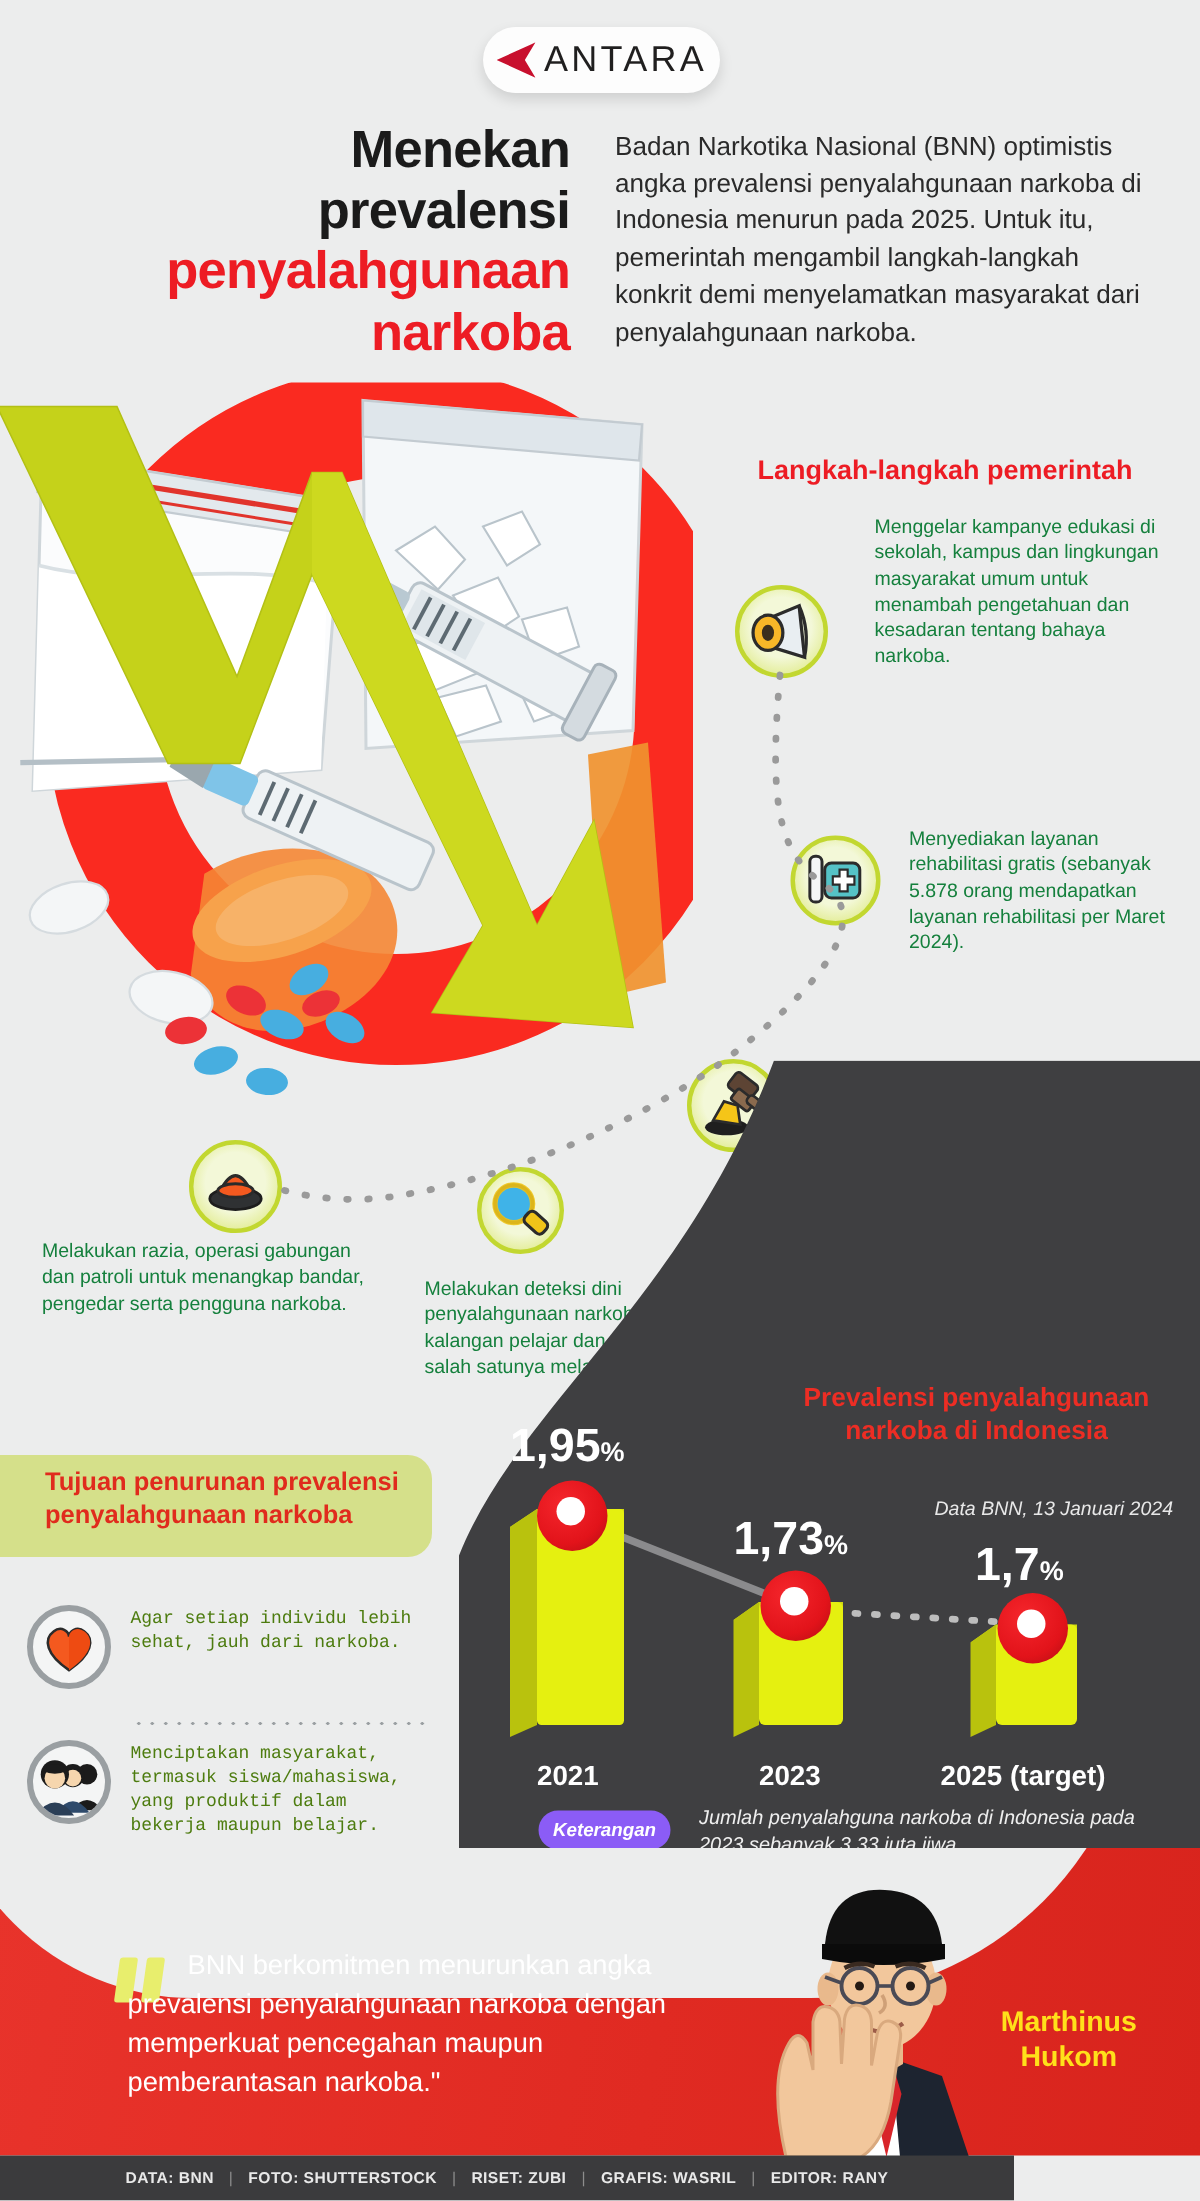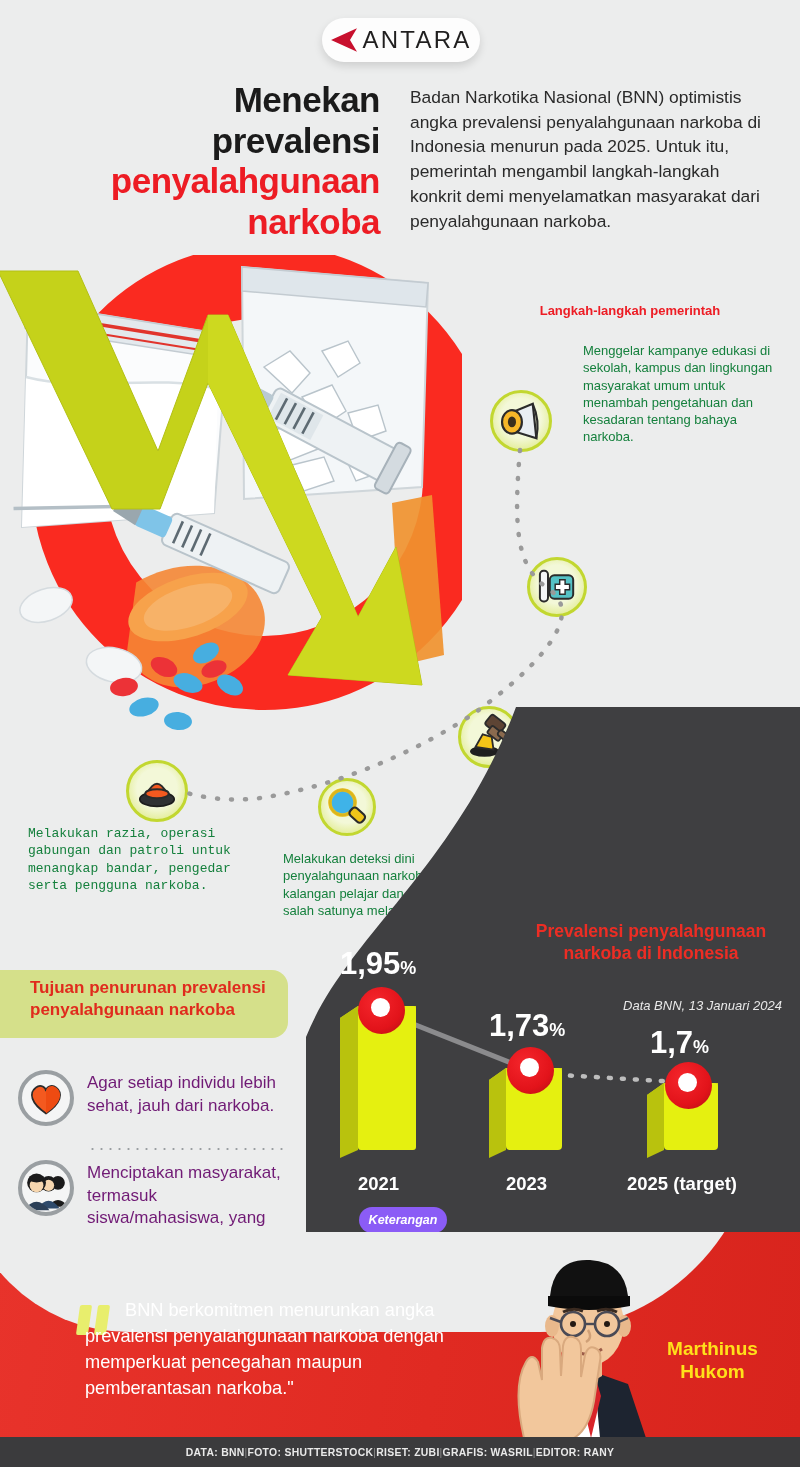--- a/index.html
+++ b/index.html
@@ -32,28 +32,28 @@
     position:absolute; left:410px; top:85px; width:360px;
     font-size:17.4px; line-height:1.42; color:#2a2a2a;
   }
 
   
   .illus{ position:absolute; left:-8px; top:255px; width:470px; height:480px; }
 
   
   .steps-title{
     position:absolute; left:470px; top:303px; width:320px;
-    font-size:13px; font-weight:bold; color:#ed1c24; text-align:center;
+    font-size:18px; font-weight:bold; color:#ed1c24; text-align:center;
   }
   .step-txt{ position:absolute; font-size:13px; line-height:1.33; color:#15803d; }
   #s1-txt{ left:583px; top:342px; width:200px; }
   #s2-txt{ left:606px; top:550px; width:180px; }
   #s3-txt{ left:535px; top:755px; width:180px; }
   #s4-txt{ left:283px; top:850px; width:215px; }
-  #s5-txt{ left:28px; top:825px; width:215px;font-family:Liberation Mono, monospace; }
+  #s5-txt{ left:28px; top:825px; width:215px; }
 
   .ic{ position:absolute; border-radius:50%; background:radial-gradient(circle at 50% 45%, #f3f8d8 48%, #d8e56a 100%); border:3px solid #c2d730;}
   #ic1{ left:490px; top:390px; width:62px; height:62px; }
   #ic2{ left:527px; top:557px; width:60px; height:60px; }
   #ic3{ left:458px; top:706px; width:62px; height:62px; }
   #ic4{ left:318px; top:778px; width:58px; height:58px; }
   #ic5{ left:126px; top:760px; width:62px; height:62px; }
 
   .ic svg{ position:absolute; inset:0; width:100%; height:100%; }
 
@@ -67,21 +67,21 @@
     font-size:17px; line-height:1.29; font-weight:bold; color:#e02b1d;
   }
   .goal{ position:absolute; display:flex; gap:13px; align-items:flex-start; }
   #g1{ left:18px; top:1070px; width:268px; }
   #g2{ left:18px; top:1160px; width:268px; }
   .goal .gic{
     width:56px; height:56px; min-width:56px; border-radius:50%;
     background:#f4f5f5; border:4px solid #9a9fa2; position:relative; overflow:hidden;
   }
   .goal .gic svg{ position:absolute; inset:0; width:100%; height:100%; }
-  .goal .gtx{ font-size:17px; line-height:1.33; color:#701a75; padding-top:2px; }
+  .goal .gtx{ font-size:12px; line-height:1.33; color:#4d7c0f; padding-top:2px;font-family:Liberation Mono, monospace; }
   .dotline{
     position:absolute; left:88px; top:1148px; width:196px; height:2px;
     background-image:radial-gradient(circle, #9a9fa2 1px, transparent 1.2px);
     background-size:9px 2px; background-repeat:repeat-x;
   }
 
   
   .dark-panel{
     position:absolute; left:306px; top:707px; width:520px; height:555px;
     background:#3f3f41;
@@ -158,23 +158,23 @@
     position:absolute; left:630px; top:1338px; width:165px; text-align:center;
     font-size:19px; line-height:1.2; font-weight:bold; color:#ffe01a;
   }
   .sp-role{
     position:absolute; left:630px; top:1472px; width:165px; text-align:center;
     font-size:16px; color:#fff;
   }
 
   
   .footer{
-    position:absolute; left:0; top:1437px; width:800px; height:30px;
+    position:absolute; left:0; top:1437px; width:676px; height:30px;
     background:#3b3b3d; display:flex; align-items:center; justify-content:center;
-    gap:0;
+    gap:10px;
   }
   .footer span{ color:#e9e9e9; font-size:10.4px; font-weight:bold; letter-spacing:.3px; }
   .footer .sep{ color:#8d8d8d; font-weight:normal; }
 </style>
 </head>
 <body>
 
 <div id="page">
 
   <div class="logo-pill">
@@ -290,20 +290,21 @@
   </div>
   <div class="step-txt" id="s1-txt">Menggelar kampanye edukasi di sekolah, kampus dan lingkungan masyarakat umum untuk menambah pengetahuan dan kesadaran tentang bahaya narkoba.</div>
 
   <div class="ic" id="ic2">
     <svg viewBox="0 0 60 60">
       <rect x="11" y="12" width="9" height="34" rx="4" fill="#f4f6f7" stroke="#2b2b2b" stroke-width="2.2"></rect>
       <rect x="22" y="17" width="26" height="26" rx="5" fill="#55c2c6" stroke="#2b2b2b" stroke-width="2.2"></rect>
       <path d="M33 22 h6 v5 h5 v6 h-5 v5 h-6 v-5 h-5 v-6 h5 z" fill="#ffffff" stroke="#2b2b2b" stroke-width="1.6"></path>
     </svg>
   </div>
+  <div class="step-txt" id="s2-txt">Menyediakan layanan rehabilitasi gratis (sebanyak 5.878 orang mendapatkan layanan rehabilitasi per Maret 2024).</div>
 
   <div class="ic" id="ic3">
     <svg viewBox="0 0 62 62">
       <rect x="28" y="10" width="20" height="14" rx="3" fill="#5d4434" stroke="#2b2b2b" stroke-width="2" transform="rotate(38 38 17)"></rect>
       <rect x="30" y="22" width="16" height="10" rx="2" fill="#8a6a4e" stroke="#2b2b2b" stroke-width="2" transform="rotate(38 38 27)"></rect>
       <rect x="40" y="28" width="20" height="7" rx="3" fill="#8a6a4e" stroke="#2b2b2b" stroke-width="2" transform="rotate(38 50 31)"></rect>
       <ellipse cx="26" cy="47" rx="16" ry="6" fill="#1f1f1f"></ellipse>
       <path d="M16 42 l8 -14 10 3 2 14 z" fill="#f5c518" stroke="#2b2b2b" stroke-width="2"></path>
     </svg>
   </div>
@@ -373,20 +374,21 @@
   </div>
   <div class="bar-val" id="v2025">
     <span>1,7</span><span class="pct">%</span>
   </div>
 
   <div class="bar-lab" id="l2021">2021</div>
   <div class="bar-lab" id="l2023">2023</div>
   <div class="bar-lab" id="l2025">2025 (target)</div>
 
   <div class="keter">Keterangan</div>
+  <div class="keter-txt">Jumlah penyalahguna narkoba di Indonesia pada 2023 sebanyak 3,33 juta jiwa.</div>
 
   <div class="tuj-band"></div>
   <div class="tuj-title">Tujuan penurunan prevalensi penyalahgunaan narkoba</div>
 
   <div class="goal" id="g1">
     <div class="gic">
       <svg viewBox="0 0 56 56">
         <path d="M28 46 C10 34 8 22 16 16 C22 11 28 16 28 20 C28 16 34 11 40 16 C48 22 46 34 28 46 Z" fill="#f4591f" stroke="#2b2b2b" stroke-width="2"></path>
         <path d="M28 20 C28 16 34 11 40 16 C48 22 46 34 28 46" fill="#ee4b12"></path>
       </svg>

